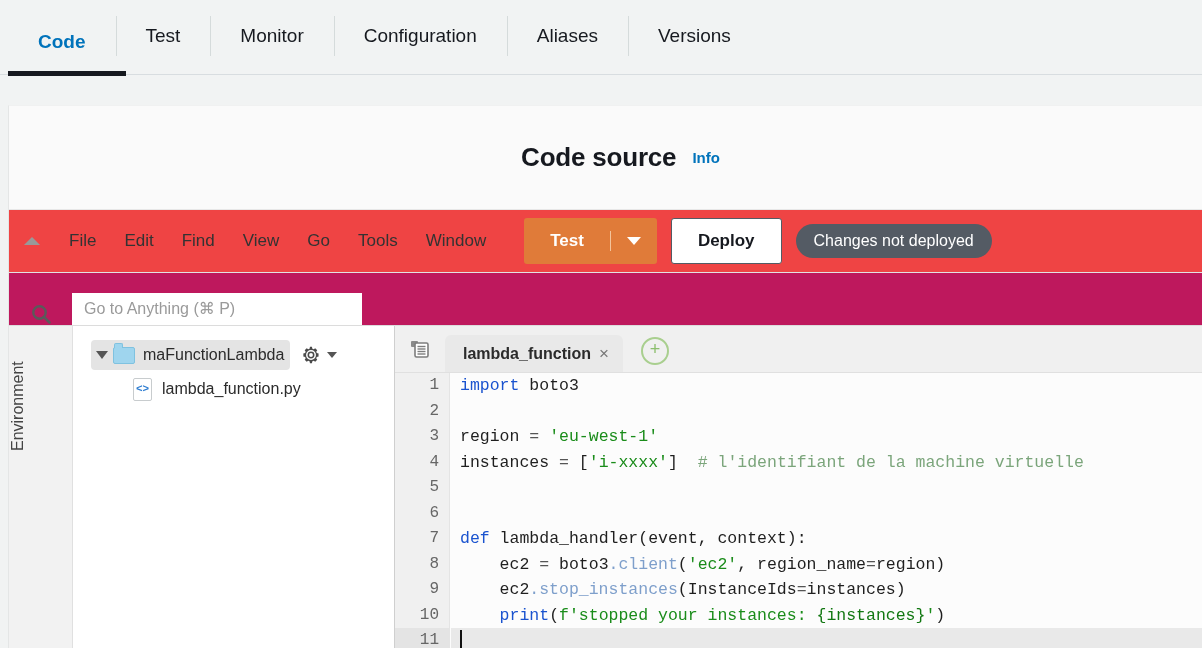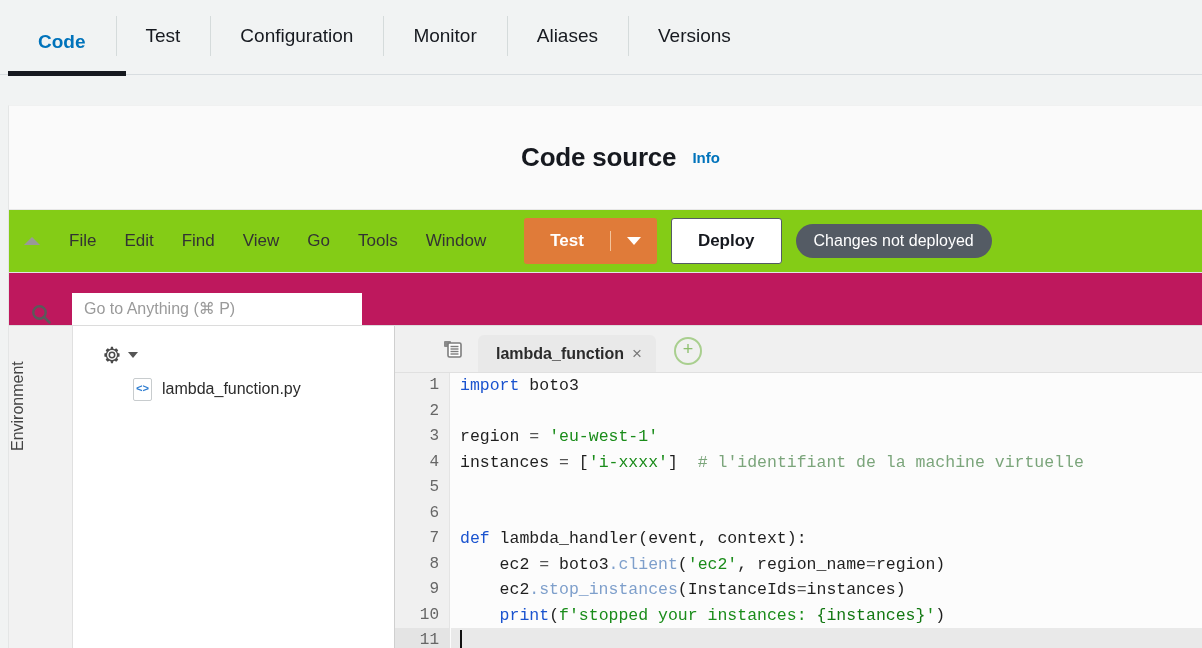--- a/index.html
+++ b/index.html
@@ -114,21 +114,21 @@
     background: #f2f2f2;
     border-top: 1px solid #e7e7e7;
   }
 
   
   .menurow {
     position: relative;
     height: 62px;
     display: flex;
     align-items: center;
-    background: #84cc16;
+    background: #ef4444;
     border-bottom: 1px solid #e3e3e3;
   }
   .collapse-arrow {
     width: 46px;
     display: flex;
     justify-content: center;
     align-items: center;
     cursor: pointer;
   }
   .collapse-arrow .tri {
@@ -370,21 +370,20 @@
     background: #fafafa;
     overflow: hidden;
   }
   .editor-tabbar {
     height: 46px;
     background: #f0f0f0;
     display: flex;
     align-items: flex-end;
     border-bottom: 1px solid #e0e0e0;
     position: relative;
-    padding-left: 33px;
   }
   .doc-icon-cell {
     width: 50px;
     height: 46px;
     display: flex;
     align-items: center;
     justify-content: center;
     cursor: pointer;
   }
   .etab {
@@ -480,22 +479,22 @@
   .c  { color: #7ba57b; }           
   .op { color: #555; }
 </style>
 </head>
 <body>
 
 <div class="tabbar">
   <div class="tabs">
     <div class="tab active"><span>Code</span></div>
     <div class="tab"><span>Test</span></div>
+    <div class="tab"><span>Monitor</span></div>
     <div class="tab"><span>Configuration</span></div>
-    <div class="tab"><span>Monitor</span></div>
     <div class="tab"><span>Aliases</span></div>
     <div class="tab"><span>Versions</span></div>
   </div>
   <div class="tabbar-rule"></div>
   <div class="tab-underline"></div>
 </div>
 
 <div class="card">
 
   <div class="card-header">
@@ -540,20 +539,27 @@
     </div>
 
     <div class="ide-body">
 
       <div class="env-rail">
         <div class="env-label">Environment</div>
       </div>
 
       <div class="filetree">
         <div class="tree-folder-row">
+          <div class="hl">
+            <span class="tree-caret">
+                <i></i>
+              </span>
+            <span class="folder-icon"></span>
+            <span class="tree-label">maFunctionLambda</span>
+          </div>
           <span class="gear-wrap">
             <svg width="22" height="22" viewBox="0 0 24 24" aria-hidden="true">
               <path fill="#4a4a4a" d="M12 8.2a3.8 3.8 0 100 7.6 3.8 3.8 0 000-7.6zm0 5.9a2.1 2.1 0 110-4.2 2.1 2.1 0 010 4.2z"></path>
               <path fill="#4a4a4a" d="M20.3 13.6l-.1-1.6.1-1.6-2-.5-.6-1.4 1.1-1.7-2.2-2.2-1.7 1.1-1.4-.6-.5-2H10.9l-.5 2-1.4.6-1.7-1.1-2.2 2.2 1.1 1.7-.6 1.4-2 .5.1 1.6-.1 1.6 2 .5.6 1.4-1.1 1.7 2.2 2.2 1.7-1.1 1.4.6.5 2h2.1l.5-2 1.4-.6 1.7 1.1 2.2-2.2-1.1-1.7.6-1.4zM12 17.4A5.4 5.4 0 1117.4 12 5.4 5.4 0 0112 17.4z"></path>
             </svg>
             <span class="gear-caret"></span>
           </span>
         </div>
         <div class="tree-file-row">
           <span class="file-icon">&lt;&gt;</span>

